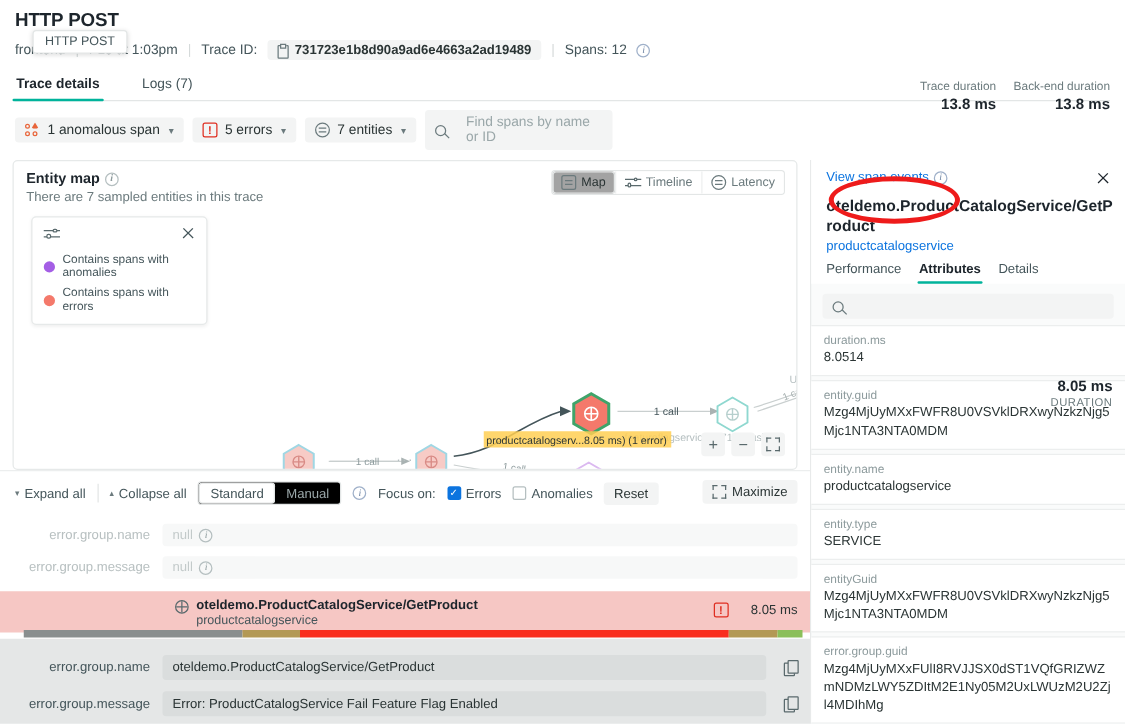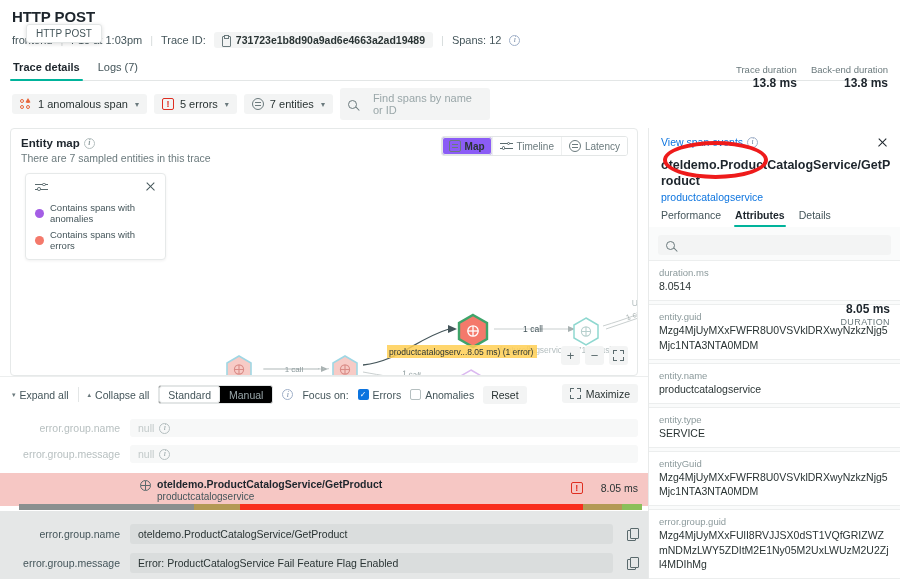--- a/index.html
+++ b/index.html
@@ -45,21 +45,21 @@
   .info-circle.gray { border-color:#b5bfc0; color:#8c9a9c; }
   .tooltip-bubble {
     position:absolute; left:26px; top:24px;
     background:#ffffff; color:#44555a; font-size:10px;
     border:1px solid #e3e6e6; border-radius:3px;
     padding:3px 9px; box-shadow:0 1px 4px rgba(0,0,0,.14);
     z-index:50;
   }
 
   
-  .tabs { display:flex; gap:16px; margin-top:8px; border-bottom:1px solid #e3e6e6; }
+  .tabs { display:flex; gap:32px; margin-top:8px; border-bottom:1px solid #e3e6e6; }
   .tab { padding:4px 1px 7px 1px; font-size:11px; color:#44555a; cursor:pointer; position:relative; }
   .tab.active { color:#1d252c; font-weight:bold; }
   .tab.active::after {
     content:""; position:absolute; left:-2px; right:-2px; bottom:-1px; height:2.5px;
     background:#00b39b; border-radius:2px;
   }
 
   
   .dur-block { position:absolute; right:12px; top:64px; display:flex; gap:14px; text-align:right; }
   .dur-item { }
@@ -130,21 +130,21 @@
   .map-title { font-size:11.5px; font-weight:bold; color:#1d252c; display:flex; align-items:center; gap:4px; }
   .map-sub { font-size:10.5px; color:#6b7a7d; margin-top:3px; }
   .view-toggle {
     position:absolute; right:9px; top:7px; display:flex;
     border:1px solid #e3e6e6; border-radius:3px; overflow:hidden; background:#fff;
   }
   .vt-btn {
     display:flex; align-items:center; gap:4px; padding:3px 7px;
     font-size:10px; color:#6b7a7d; cursor:pointer; background:#fff;
   }
-  .vt-btn.active { background:#8b5cf6; color:#2a3434; box-shadow:inset 0 0 0 1px #e3e6e6; border-radius:3px;font-weight:bold; }
+  .vt-btn.active { background:#a3a3a3; color:#2a3434; box-shadow:inset 0 0 0 1px #e3e6e6; border-radius:3px; }
   .vt-btn + .vt-btn { border-left:1px solid #eef0f0; }
 
   
   .legend {
     position:absolute; left:14px; top:44px; width:141px;
     background:#fff; border:1px solid #e6e9e9; border-radius:4px;
     box-shadow:0 1px 3px rgba(0,0,0,.06); padding:7px 9px 8px 9px; z-index:20;
   }
   .legend-top { display:flex; align-items:flex-start; justify-content:space-between; height:16px; }
   .slider-icon { width:13px; height:12px; position:relative; }

